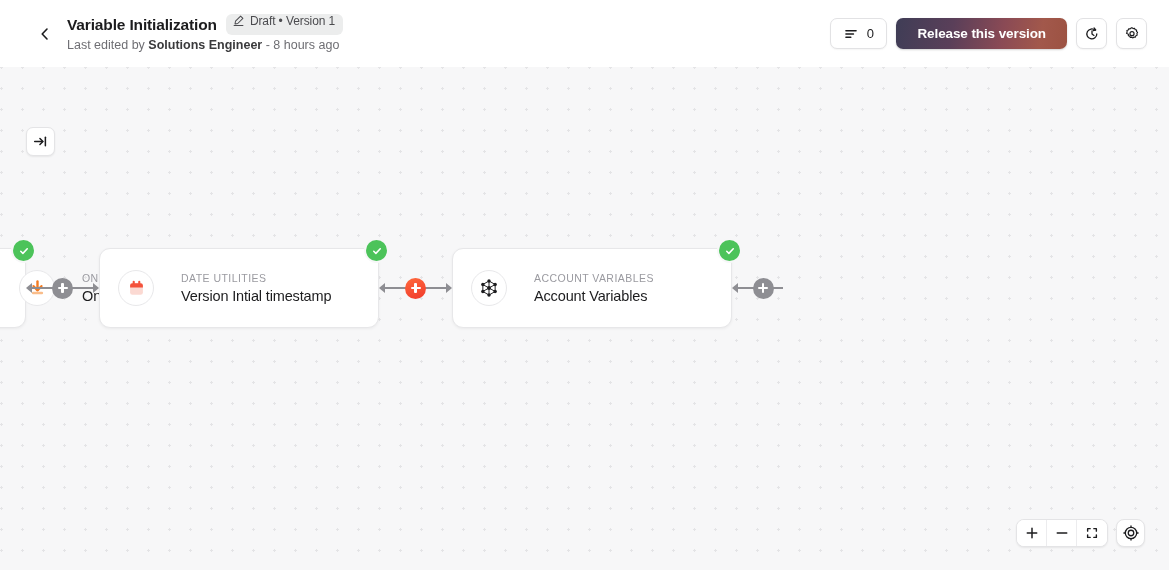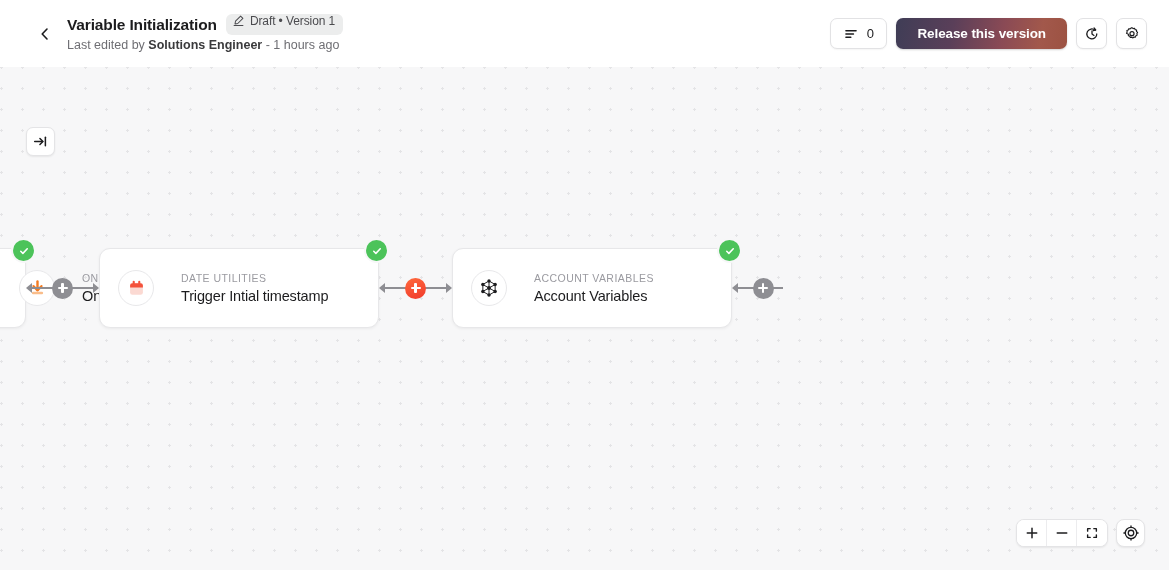--- a/index.html
+++ b/index.html
@@ -393,21 +393,21 @@
             <svg width="13" height="13" viewBox="0 0 16 16" fill="none">
               <path d="M10.6 2.6l2.8 2.8-6.3 6.3-3.4.6.6-3.4 6.3-6.3z" stroke="#4b4b4f" stroke-width="1.25" stroke-linejoin="round" fill="none"></path>
               <path d="M2.6 14.2h10.8" stroke="#4b4b4f" stroke-width="1.35" stroke-linecap="round"></path>
             </svg>
           </span>
           <span class="status-pill-text">Draft • Version 1</span>
         </span>
       </div>
 
       <div class="subtitle">
-        <span>Last edited by </span><span class="strong">Solutions Engineer</span><span> - 1 hours ago</span>
+        <span>Last edited by </span><span class="strong">Solutions Engineer</span><span> - 8 hours ago</span>
       </div>
     </div>
 
     <div class="header-actions">
 
       <div class="count-chip">
         <span>
           <svg width="14" height="14" viewBox="0 0 16 16" fill="none">
             <path d="M2.2 4.2h11.6M2.2 8h8.6M2.2 11.8h5.6" stroke="#1c1c1e" stroke-width="1.7" stroke-linecap="round"></path>
           </svg>
@@ -487,21 +487,21 @@
         <div class="node-icon">
           <svg width="21" height="21" viewBox="0 0 22 22" fill="none">
             <rect x="4.3" y="5.4" width="13.4" height="12.2" rx="2.4" fill="#fbd9d2"></rect>
             <path d="M4.3 7.8a2.4 2.4 0 0 1 2.4-2.4h8.6a2.4 2.4 0 0 1 2.4 2.4v2.1H4.3V7.8z" fill="#f4523b"></path>
             <rect x="7.0" y="2.9" width="2.2" height="3.6" rx="1.1" fill="#f4523b"></rect>
             <rect x="12.8" y="2.9" width="2.2" height="3.6" rx="1.1" fill="#f4523b"></rect>
           </svg>
         </div>
         <div class="node-text">
           <span class="node-kicker">DATE UTILITIES</span>
-          <span class="node-name">Trigger Intial timestamp</span>
+          <span class="node-name">Version Intial timestamp</span>
         </div>
         <div class="node-status">
           <span>
             <svg width="12" height="12" viewBox="0 0 14 14" fill="none">
               <path d="M3.2 7.3l2.5 2.5 5.1-5.4" stroke="#ffffff" stroke-width="1.8" stroke-linecap="round" stroke-linejoin="round" fill="none"></path>
             </svg>
           </span>
         </div>
       </div>
 

